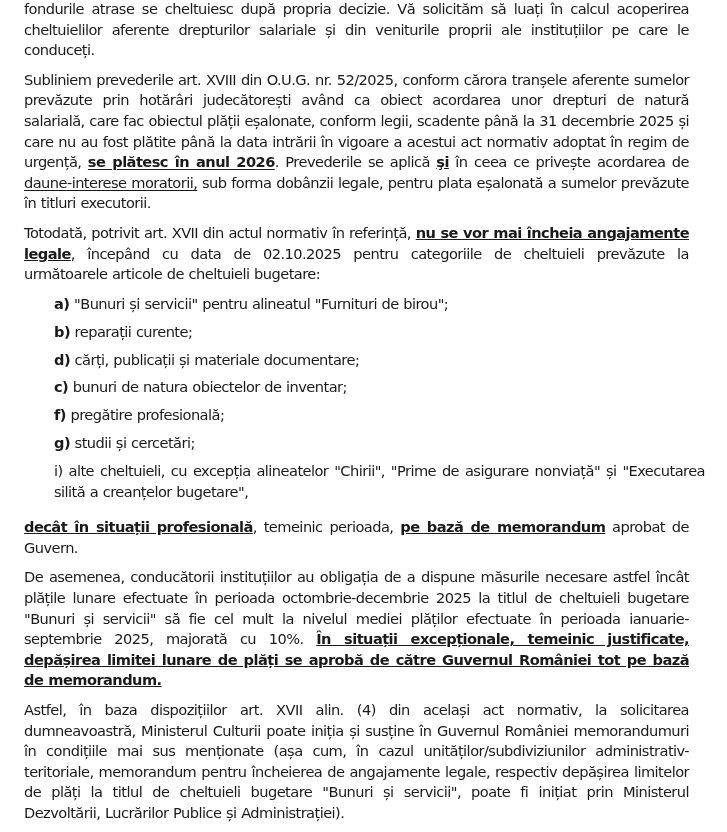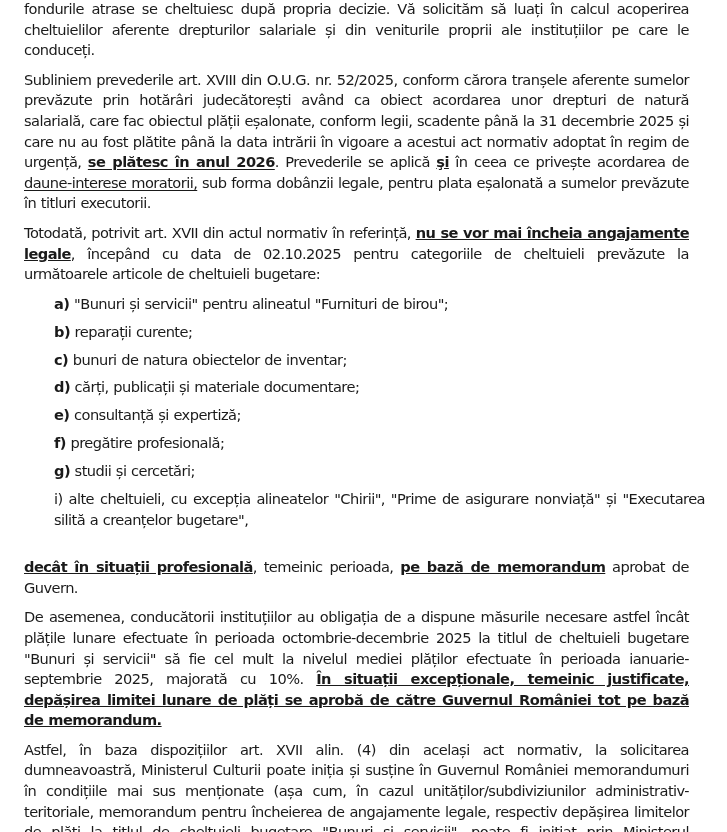--- a/index.html
+++ b/index.html
@@ -18,21 +18,21 @@
   }
   p { margin: 0 16px 9px 0; }
   p.first { margin-top: -1px; }
   .list { margin: 0; padding: 0; list-style: none; }
   .list li {
     margin: 0 0 7.3px 0;
     padding-left: 30px;
     text-align: justify;
   }
   .list li .lbl { font-weight: bold; }
-  .list li.last { margin-bottom: 27px; }
+  .list li.last { margin-bottom: 15px; }
   b { font-weight: bold; text-decoration: underline; }
   .u { text-decoration: underline; text-underline-offset: 2px; }
 </style>
 </head>
 <body>
 
 <div class="page">
 
   <p class="first">
     <span>fondurile atrase se cheltuiesc după propria decizie. Vă solicităm să luați în calcul acoperirea cheltuielilor aferente drepturilor salariale și din veniturile proprii ale instituțiilor pe care le conduceți.</span>
@@ -42,23 +42,22 @@
     <span>Subliniem prevederile art. XVIII din O.U.G. nr. 52/2025, conform cărora tranșele aferente sumelor prevăzute prin hotărâri judecătorești având ca obiect acordarea unor drepturi de natură salarială, care fac obiectul plății eșalonate, conform legii, scadente până la 31 decembrie 2025 și care nu au fost plătite până la data intrării în vigoare a acestui act normativ adoptat în regim de urgență, </span><b class="u">se plătesc în anul 2026</b><span>. Prevederile se aplică </span><b>şi</b><span> în ceea ce privește acordarea de </span><span class="u">daune-interese moratorii,</span><span> sub forma dobânzii legale, pentru plata eșalonată a sumelor prevăzute în titluri executorii.</span>
   </p>
 
   <p>
     <span>Totodată, potrivit art. XVII din actul normativ în referință, </span><b>nu se vor mai încheia angajamente legale</b><span>, începând cu data de 02.10.2025 pentru categoriile de cheltuieli prevăzute la următoarele articole de cheltuieli bugetare:</span>
   </p>
 
   <ul class="list">
     <li><span class="lbl">a)</span><span> "Bunuri și servicii" pentru alineatul "Furnituri de birou";</span></li>
     <li><span class="lbl">b)</span><span> reparații curente;</span></li>
+    <li><span class="lbl">d)</span><span> cărți, publicații și materiale documentare;</span></li>
     <li><span class="lbl">c)</span><span> bunuri de natura obiectelor de inventar;</span></li>
-    <li><span class="lbl">d)</span><span> cărți, publicații și materiale documentare;</span></li>
-    <li><span class="lbl">e)</span><span> consultanță și expertiză;</span></li>
     <li><span class="lbl">f)</span><span> pregătire profesională;</span></li>
     <li><span class="lbl">g)</span><span> studii și cercetări;</span></li>
     <li class="last"><span>i)</span><span> alte cheltuieli, cu excepția alineatelor "Chirii", "Prime de asigurare nonviață" și "Executarea silită a creanțelor bugetare",</span></li>
   </ul>
 
   <p>
     <b>decât în situații profesională</b><span>, temeinic perioada, </span><b>pe bază de memorandum</b><span> aprobat de Guvern.</span>
   </p>
 
   <p>

